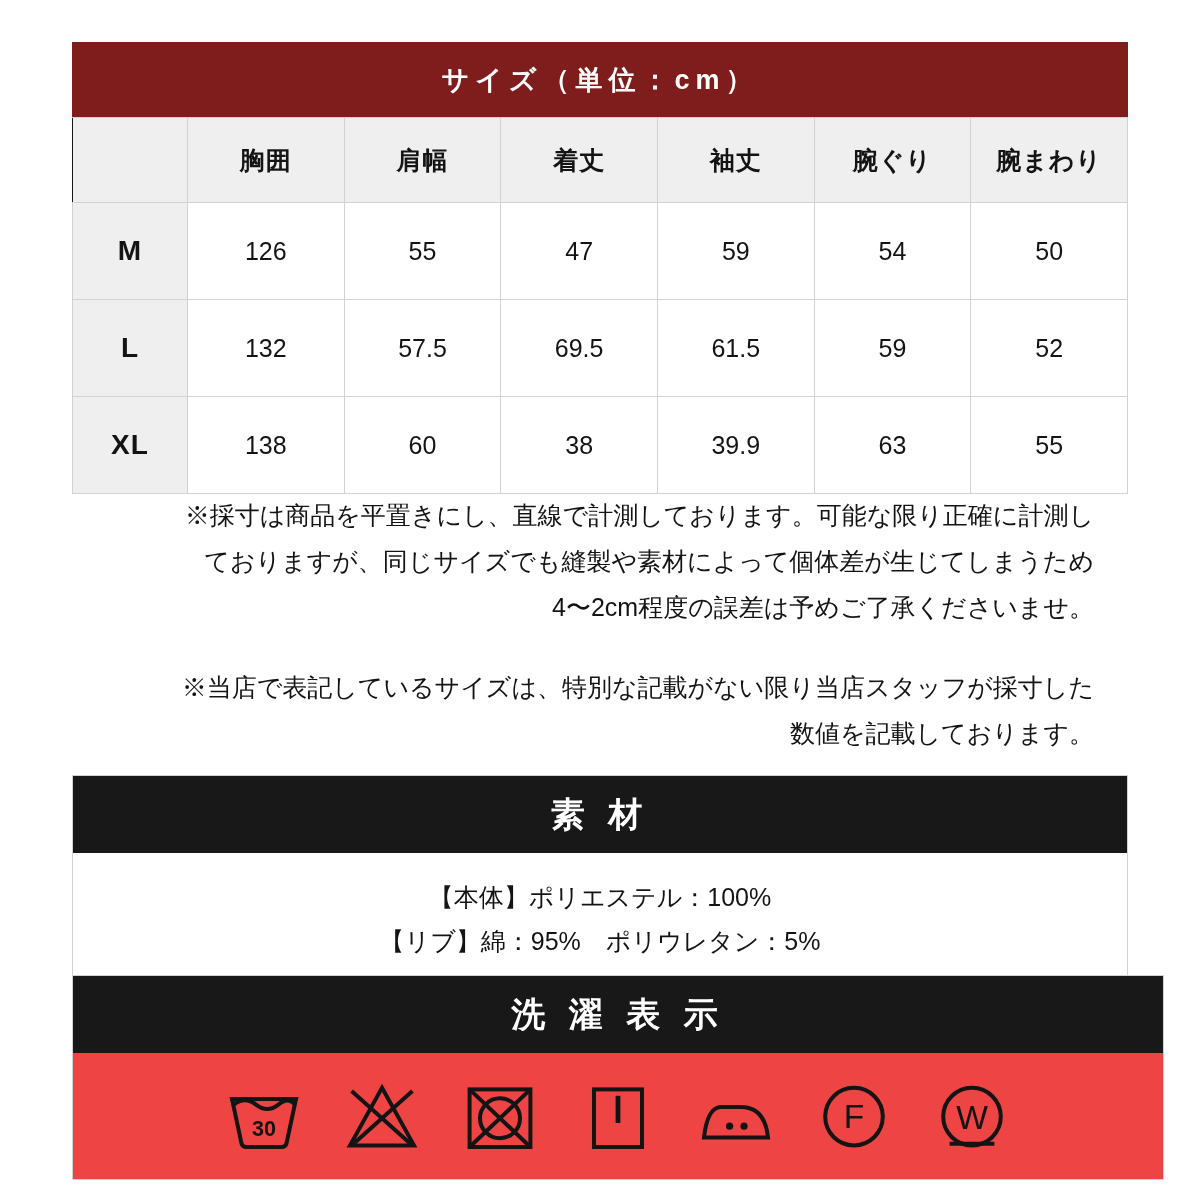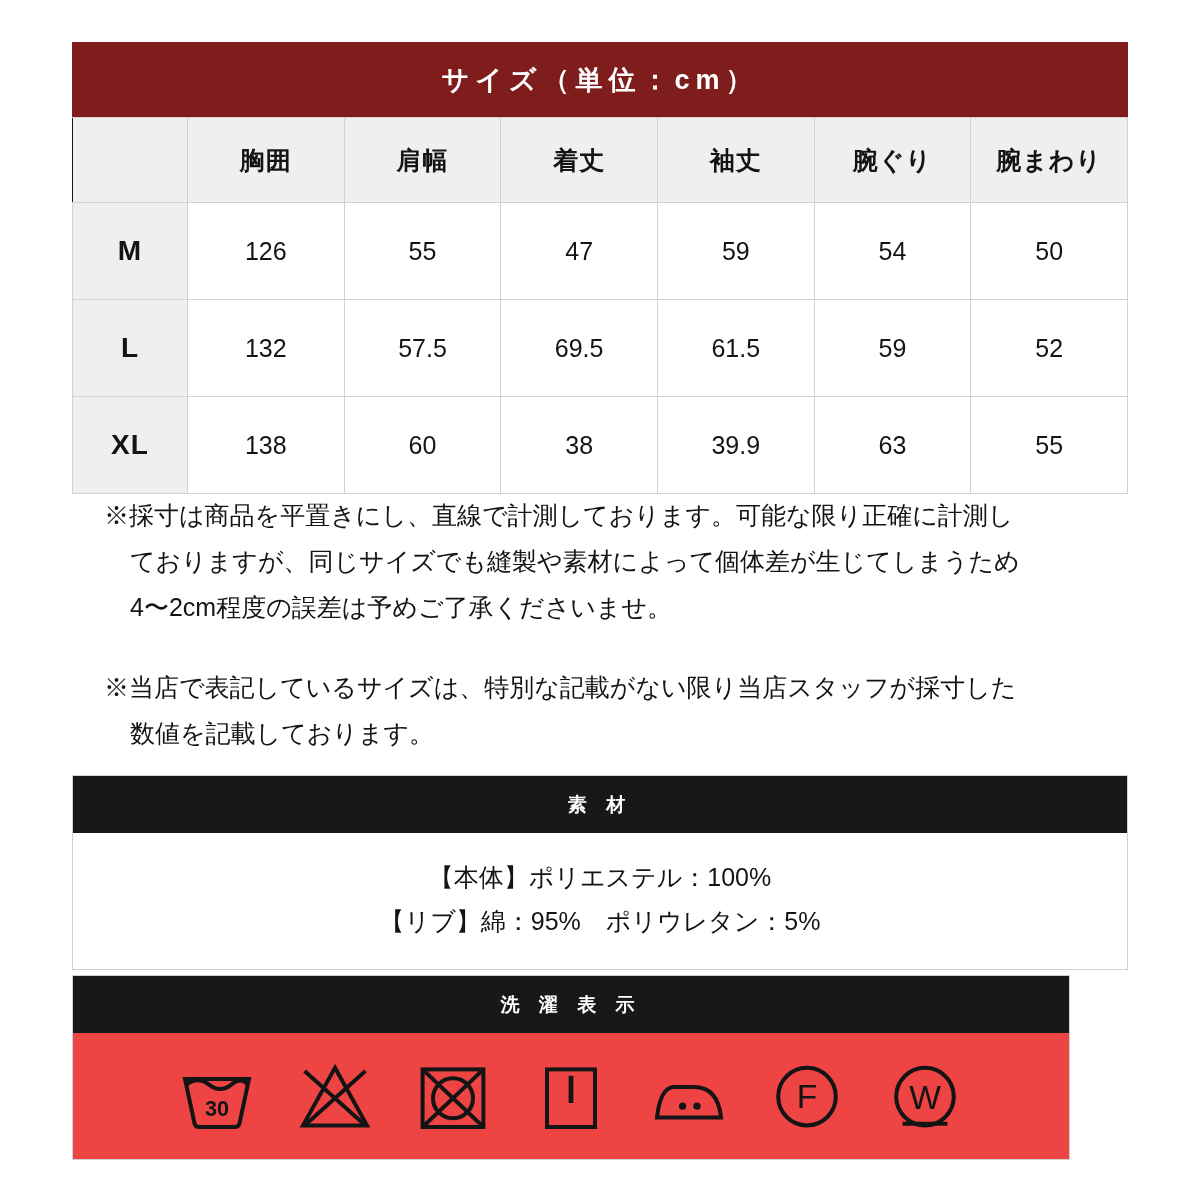--- a/index.html
+++ b/index.html
@@ -77,59 +77,60 @@
 
   
   .notes {
     position: absolute;
     left: 104px;
     top: 492px;
     width: 990px;
     font-size: 25px;
     line-height: 46px;
     color: #141414;
+    text-align: right;
   }
   .note-p { margin: 0 0 34px 0; }
   .note-p:last-child { margin-bottom: 0; }
   .note-line { display: block; }
   .note-indent { padding-left: 26px; }
 
   
   .material-block {
     position: absolute;
     left: 72px;
     top: 775px;
     width: 1056px;
     border: 1px solid #d2d2d2;
     box-sizing: border-box;
   }
   .band {
     background: #181818;
     color: #ffffff;
     text-align: center;
-    font-size: 19px;
+    font-size: 34px;
     font-weight: bold;
     letter-spacing: 7px;
     padding: 16px 0 15px;
   }
   .material-body {
     text-align: center;
     padding: 22px 0 26px;
     font-size: 25px;
     line-height: 44px;
     background: #ffffff;
   }
   .material-line { display: block; }
 
   
   .wash-block {
     position: absolute;
     left: 72px;
     top: 975px;
-    width: 998px;
+    width: 1092px;
     border: 1px solid #d2d2d2;
     box-sizing: border-box;
   }
   .wash-body {
     display: flex;
     align-items: center;
     justify-content: center;
     gap: 38px;
     padding: 22px 0 24px;
     background: #ef4444;

